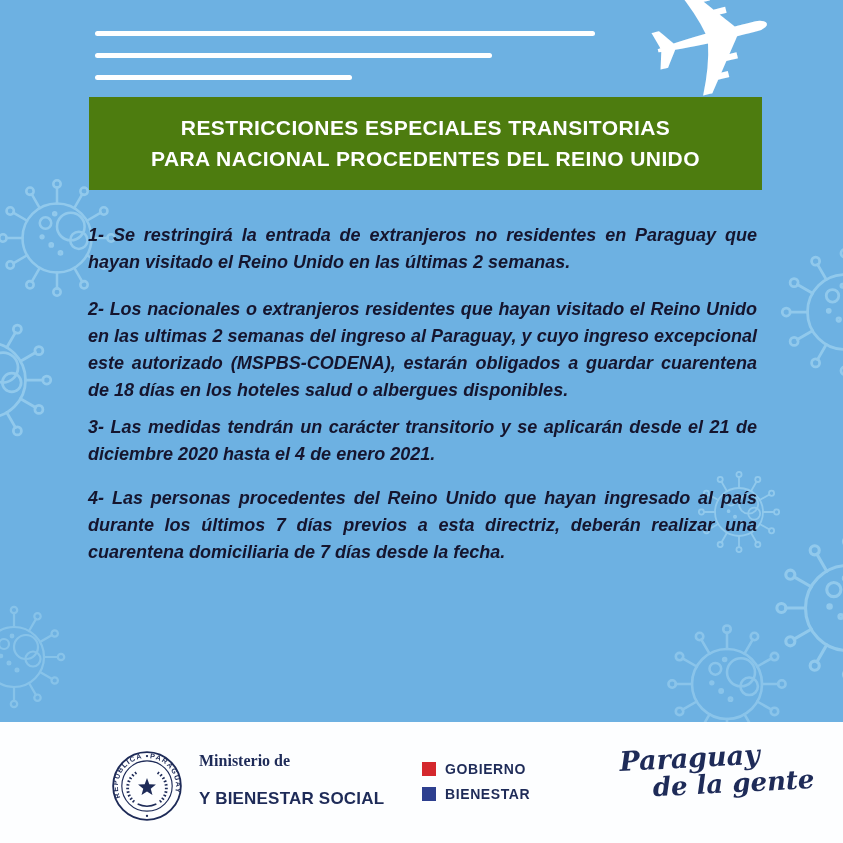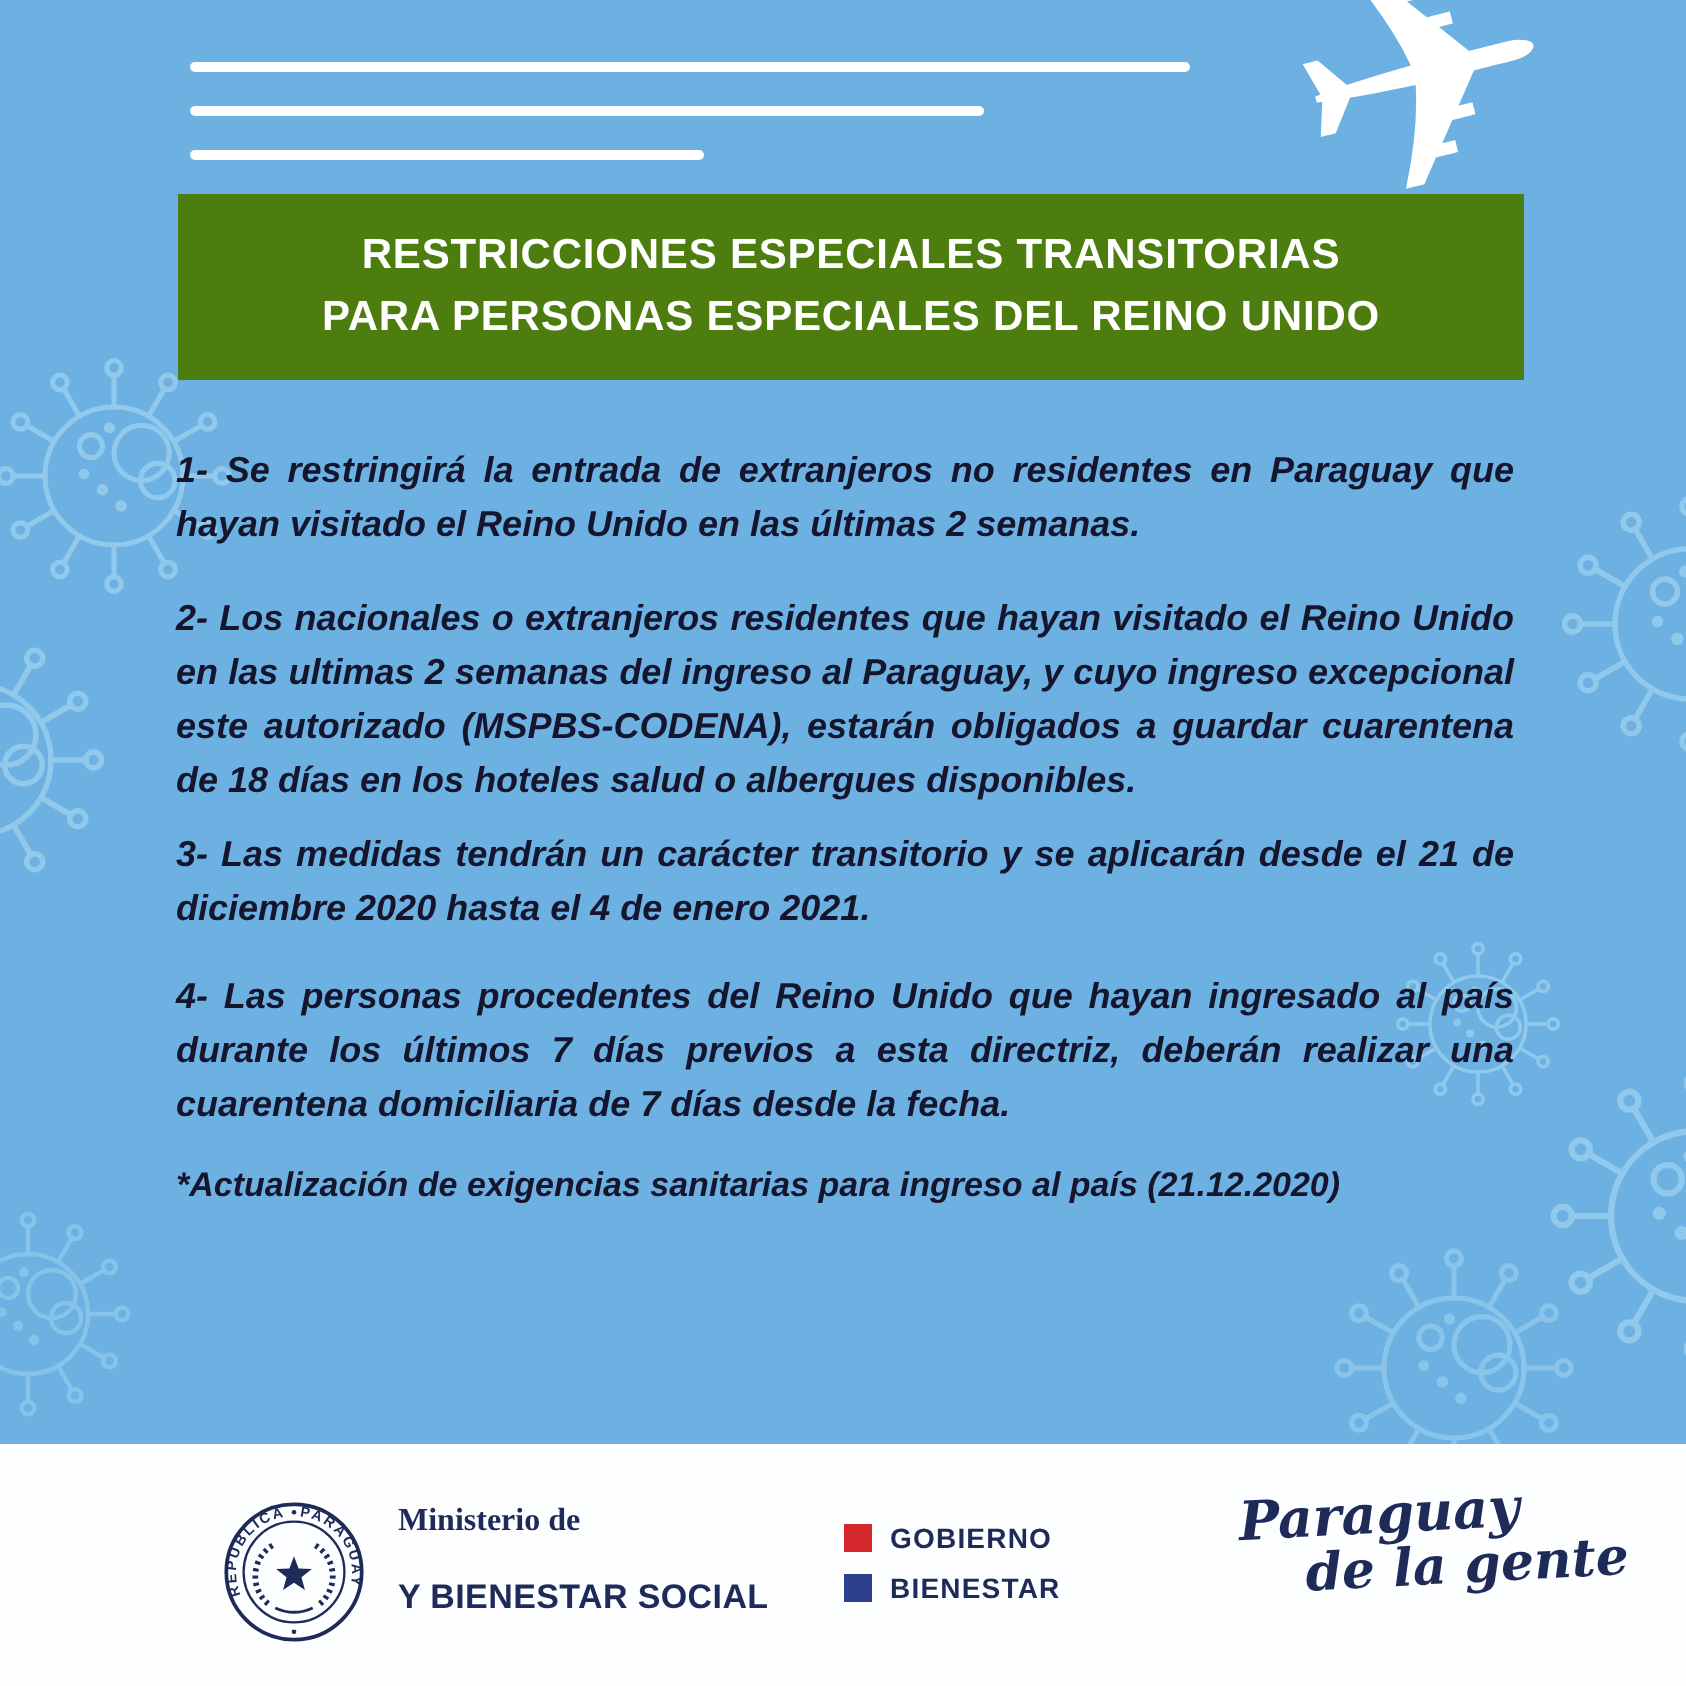--- a/index.html
+++ b/index.html
@@ -123,29 +123,28 @@
       </svg>
 
     <div class="speed-line sl1"></div>
     <div class="speed-line sl2"></div>
     <div class="speed-line sl3"></div>
 
     <div class="plane">✈</div>
 
     <div class="banner">
       <div class="banner-line">RESTRICCIONES ESPECIALES TRANSITORIAS</div>
-      <div class="banner-line">PARA PERSONAS ESPECIALES DEL REINO UNIDO</div>
+      <div class="banner-line">PARA NACIONAL PROCEDENTES DEL REINO UNIDO</div>
     </div>
 
     <div class="content">
       <p class="item p1">1- Se restringirá la entrada de extranjeros no residentes en Paraguay que hayan visitado el Reino Unido en las últimas 2 semanas.</p>
       <p class="item p2">2- Los nacionales o extranjeros residentes que hayan visitado el Reino Unido en las ultimas 2 semanas del ingreso al Paraguay, y cuyo ingreso excepcional este autorizado (MSPBS-CODENA), estarán obligados a guardar cuarentena de 18 días en los hoteles salud o albergues disponibles.</p>
       <p class="item p3">3- Las medidas tendrán un carácter transitorio y se aplicarán desde el 21 de diciembre 2020 hasta el 4 de enero 2021.</p>
       <p class="item p4">4- Las personas procedentes del Reino Unido que hayan ingresado al país durante los últimos 7 días previos a esta directriz, deberán realizar una cuarentena domiciliaria de 7 días desde la fecha.</p>
-      <p class="footnote">*Actualización de exigencias sanitarias para ingreso al país (21.12.2020)</p>
     </div>
   </div>
 
   <div class="footer">
 
     <svg class="seal" viewBox="0 0 100 100">
       <circle cx="50" cy="50" r="47" fill="none" stroke="#1e2b58" stroke-width="2.6"></circle>
       <circle cx="50" cy="50" r="35" fill="none" stroke="#1e2b58" stroke-width="1.6"></circle>
       <defs>
         <path id="sealArcL" d="M 13,66 A 39,39 0 0 1 46,11.5"></path>

